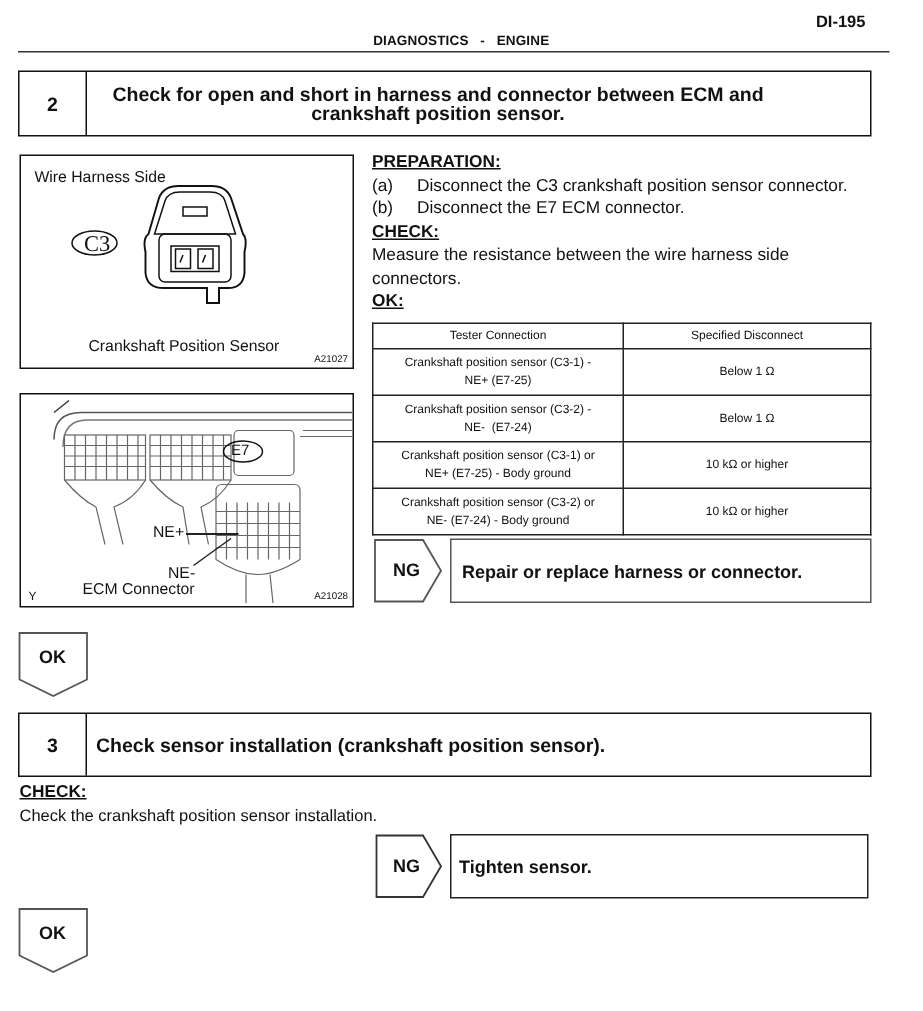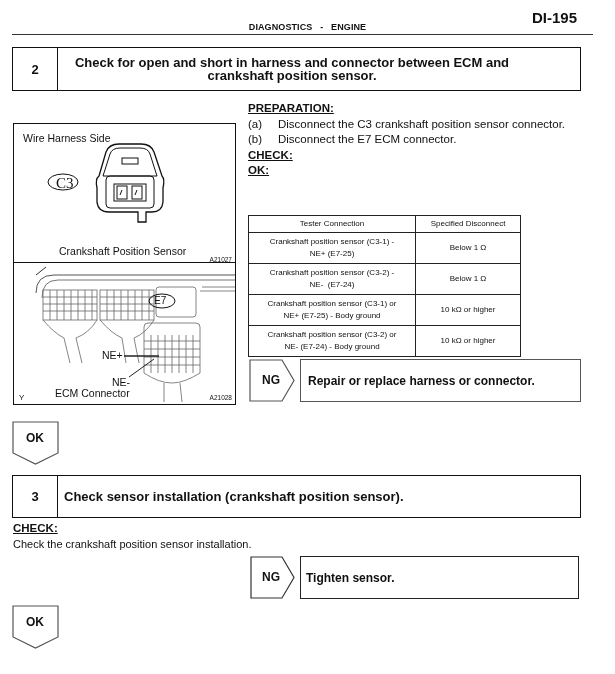--- a/index.html
+++ b/index.html
@@ -1,18 +1,18 @@
 <!DOCTYPE html>
 <html><head>
 <meta charset="utf-8">
 <style>
   html, body { margin:0; padding:0; background:#fff; }
   body { width:615px; height:674px; position:relative; overflow:hidden; font-family:"Liberation Sans", sans-serif; color:#111; }
   .abs { position:absolute; }
-  .page-num { right:38px; top:9px; font-size:15px; font-weight:bold; }
+  .page-num { right:38px; top:9px; font-size:11px; font-weight:bold; }
   .hdr { left:0; width:615px; top:22px; text-align:center; font-size:9px; font-weight:bold; letter-spacing:0.1px; }
   .hr { left:12px; width:581px; top:34px; height:0; border-top:1.5px solid #333; }
   .step { left:12px; width:567px; border:1.3px solid #111; display:flex; }
   .step .num { width:44px; border-right:1.3px solid #111; display:flex; align-items:center; justify-content:center; font-weight:bold; font-size:13px; }
   .step .title { flex:1; padding:0 6px; display:flex; align-items:center; font-weight:bold; font-size:13px; line-height:13px;text-align:center; }
   .fig { border:1.3px solid #111; background:#fff; }
   .fig-label { font-size:10.5px; }
   .fig-code { font-size:6.5px; }
   .txt { font-size:11.5px; line-height:15.5px; }
   .u { text-decoration:underline; font-weight:bold; }
@@ -26,21 +26,21 @@
 
 <div class="abs page-num">DI-195</div>
 <div class="abs hdr" style="white-space:pre;">DIAGNOSTICS   -   ENGINE</div>
 <div class="abs hr"></div>
 
 <div class="abs step" style="top:47px; height:42px;">
   <div class="num">2</div>
   <div class="title" style="padding-right:60px;">Check for open and short in harness and connector between ECM and crankshaft position sensor.</div>
 </div>
 
-<div class="abs fig" style="left:13px; top:103px; width:221px; height:141px;margin-top:20px;">
+<div class="abs fig" style="left:13px; top:103px; width:221px; height:141px;">
   <div class="abs fig-label" style="left:9px; top:8px;">Wire Harness Side</div>
   <svg class="abs" style="left:0; top:0;" width="221" height="141" viewBox="0 0 221 141">
     <ellipse cx="49" cy="58" rx="15" ry="8" fill="none" stroke="#111" stroke-width="1"></ellipse>
     <path d="M92 28 Q95 20 105 20 L127 20 Q137 20 140 28 L148 52 Q151 55 149 64 L149 78 Q148 88 138 88 L132 88 L132 98 L124 98 L124 88 L95 88 Q84 88 83 78 L83 64 Q81 55 85 52 Z" fill="none" stroke="#111" stroke-width="1.3"></path>
     <path d="M96 30 Q98 24 106 24 L126 24 Q134 24 136 30 L143 52 L89 52 Z" fill="none" stroke="#111" stroke-width="1"></path>
     <rect x="108" y="34" width="16" height="6" fill="none" stroke="#111" stroke-width="1"></rect>
     <rect x="92" y="52" width="48" height="32" rx="4" fill="none" stroke="#111" stroke-width="1"></rect>
     <rect x="100" y="60" width="32" height="17" fill="none" stroke="#111" stroke-width="1"></rect>
     <rect x="103" y="62" width="10" height="13" fill="none" stroke="#111" stroke-width="1"></rect>
     <rect x="118" y="62" width="10" height="13" fill="none" stroke="#111" stroke-width="1"></rect>
@@ -85,24 +85,25 @@
   <div class="u">PREPARATION:</div>
   <div style="display:flex;">
     <span style="width:30px;">(a)</span>
     <span>Disconnect the C3 crankshaft position sensor connector.</span>
   </div>
   <div style="display:flex;">
     <span style="width:30px;">(b)</span>
     <span>Disconnect the E7 ECM connector.</span>
   </div>
   <div class="u">CHECK:</div>
+  <div style="width:335px;">Measure the resistance between the wire harness side connectors.</div>
   <div class="u">OK:</div>
 </div>
 
-<table class="abs spec" style="left:248px; top:215px; width:273px;">
+<table class="abs spec" style="left:248px; top:215px; width:333px;">
   <tbody>
       <tr style="height:17px;">
     <th style="width:158px;">Tester Connection</th>
     <th>Specified Disconnect</th>
   </tr>
   <tr style="height:31px;">
     <td><span>Crankshaft position sensor (C3-1) -</span><br><span>NE+ (E7-25)</span></td>
     <td>Below 1 Ω</td>
   </tr>
   <tr style="height:31px;">

